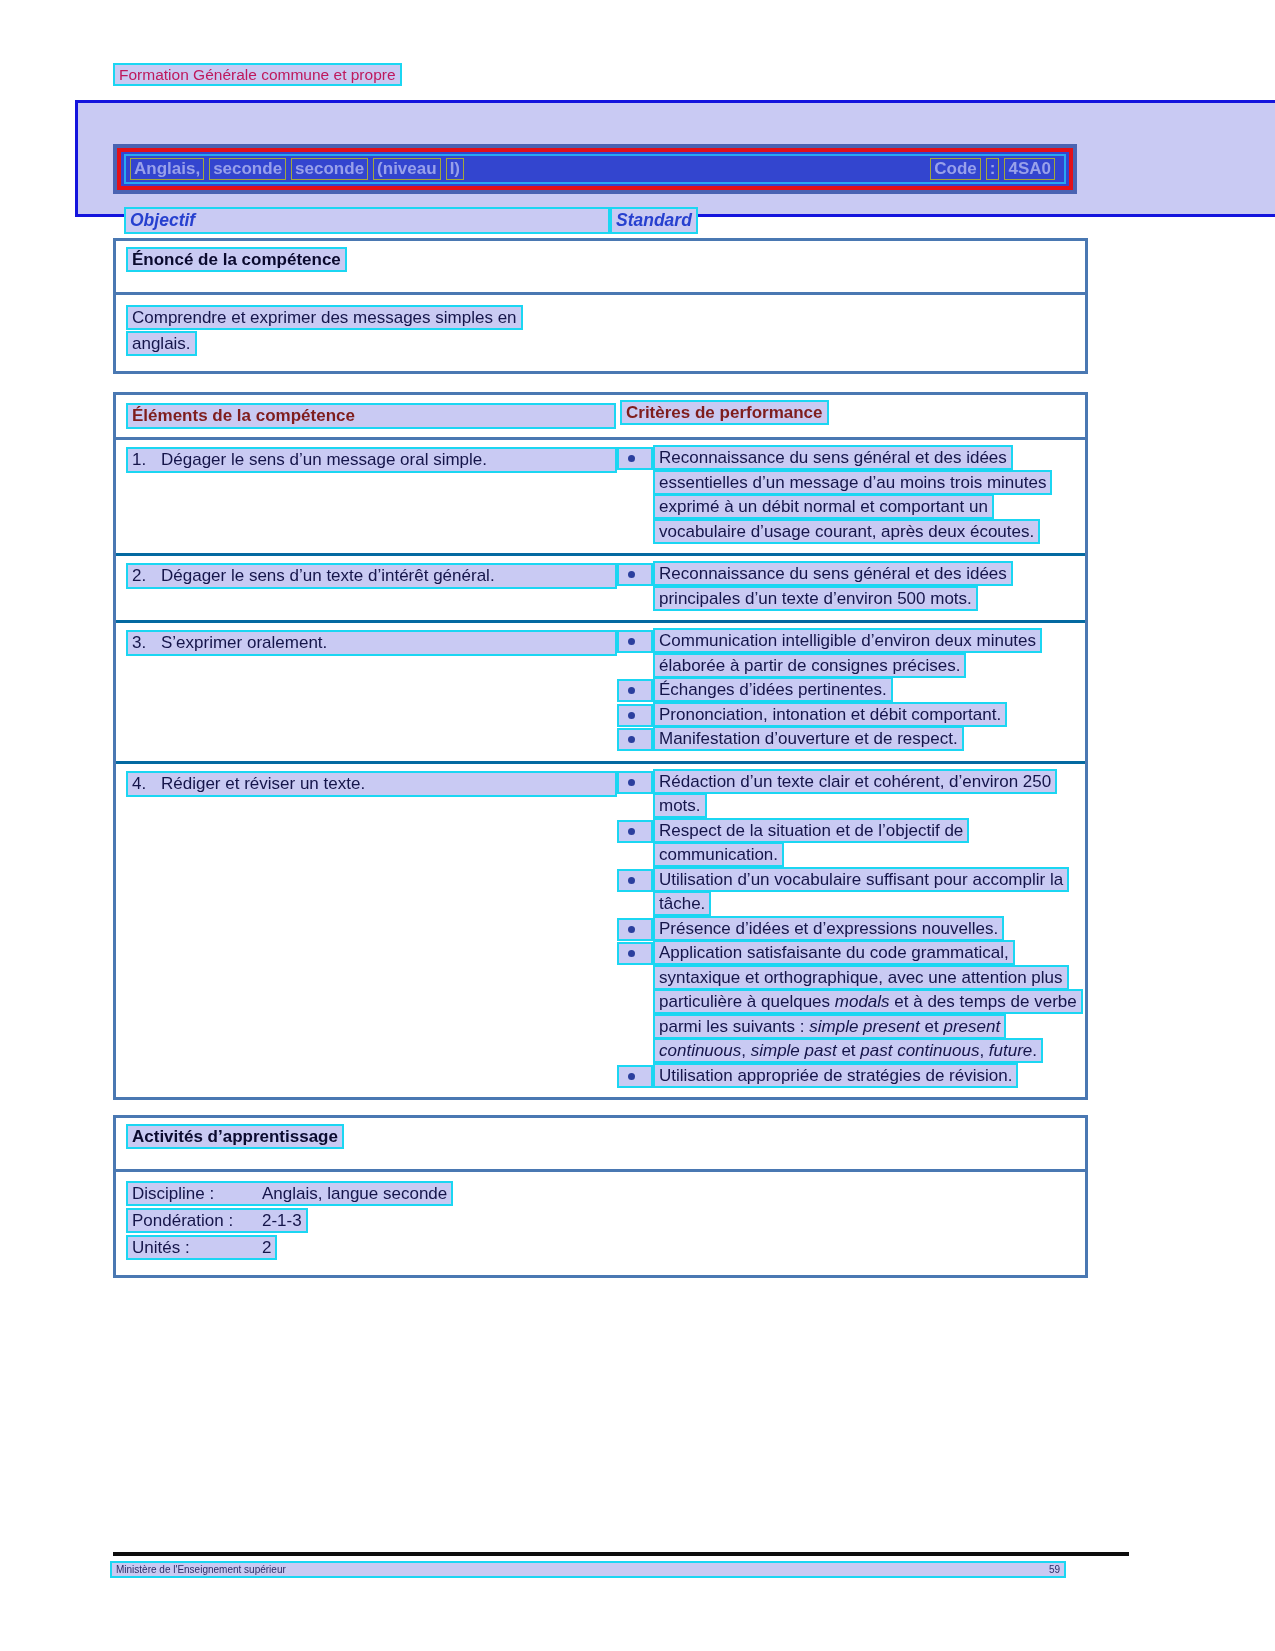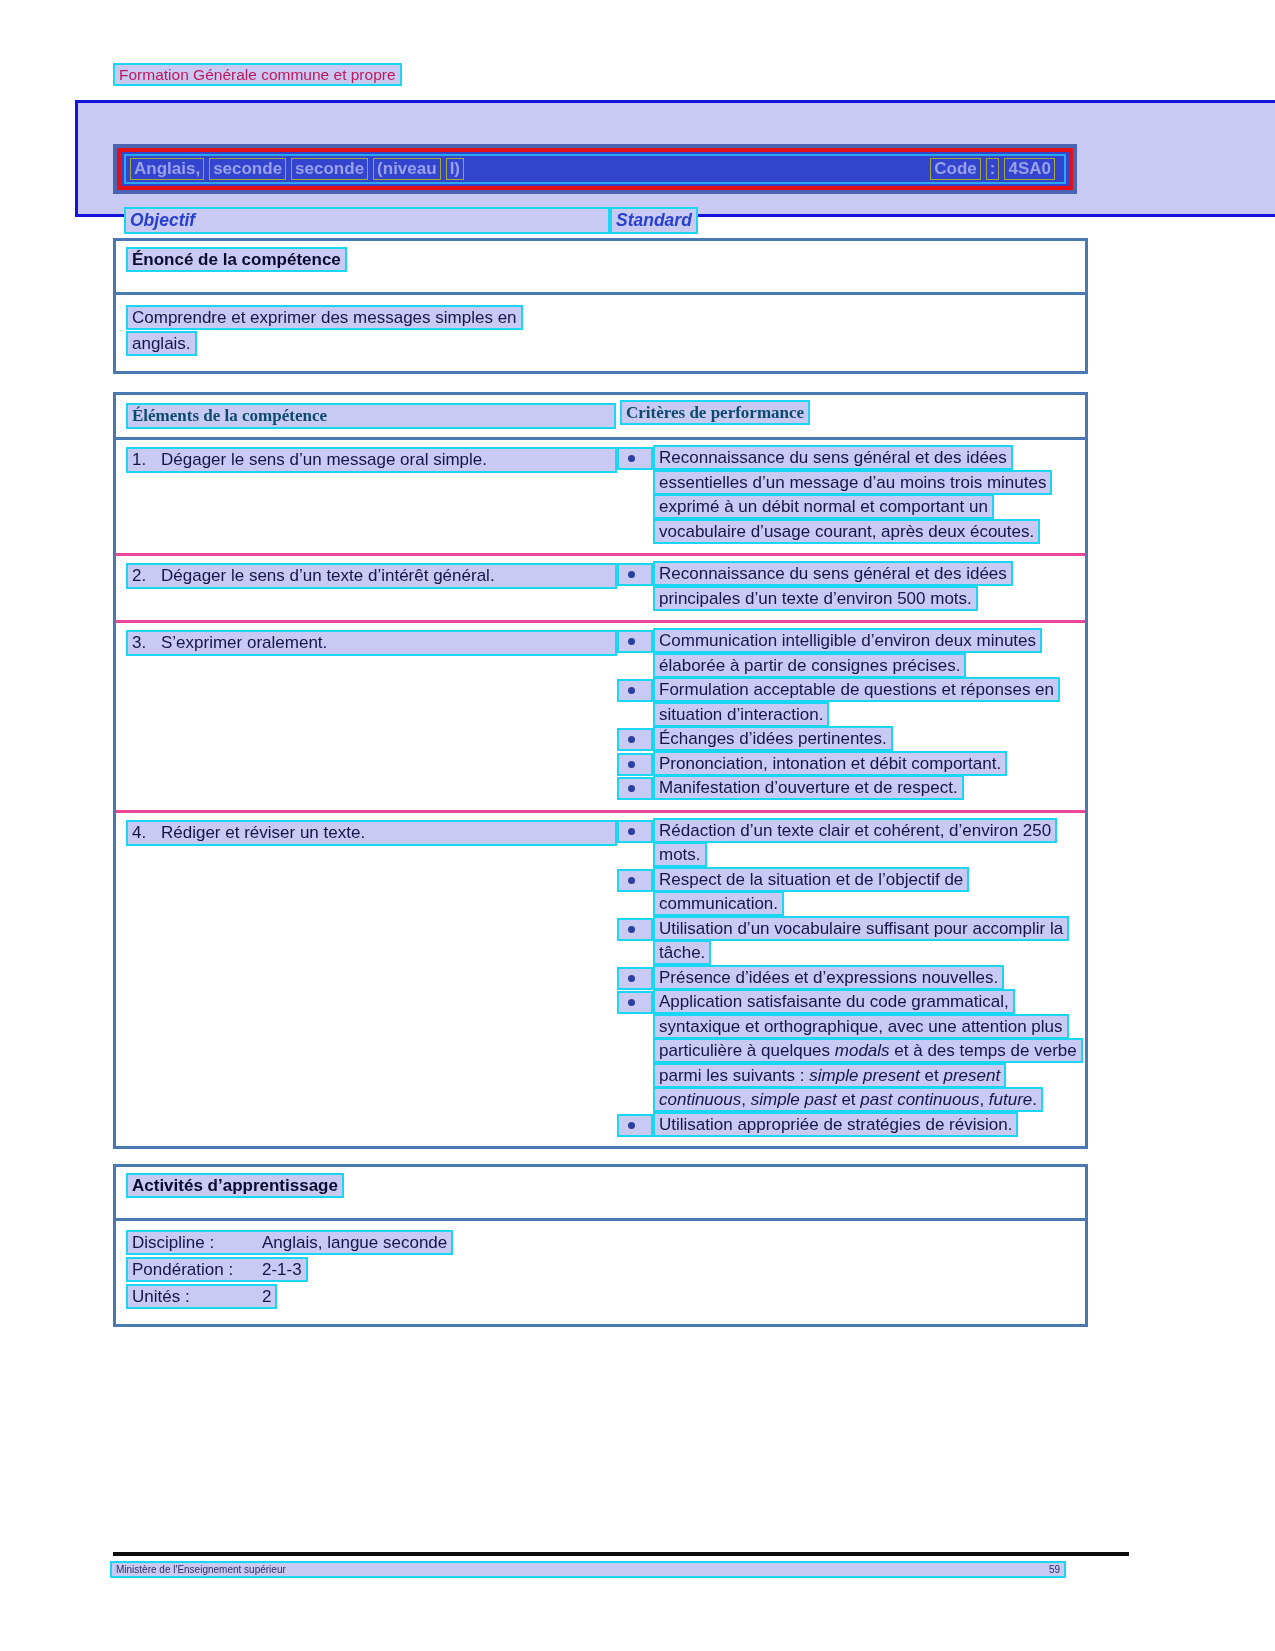--- a/index.html
+++ b/index.html
@@ -80,22 +80,22 @@
     font-weight:bold; font-size:17px; color:#0a0a2e;
   }
   .enonce-body { padding:10px 10px 14px 10px; font-size:17px; line-height:26px; }
   .enonce-body .hl { line-height:21px; }
   .enonce-text { display:inline-block; width:452px; }
   
   .main-table { margin-top:18px; }
   .thead { display:flex; border-bottom:3px solid #4a78b2; padding:8px 0 8px 0; }
   .th1 { width:504px; padding-left:10px; }
   .th1 .hl { display:block; margin-right:4px; }
-  .thead { font-weight:bold; font-size:17px; color:#0c4a6e;font-family:Liberation Serif, serif; }
-  .trow { display:flex; border-bottom:3px solid #ec4899; padding:6px 0 9px 0; }
+  .thead { font-weight:bold; font-size:17px; color:#7f1d1d; }
+  .trow { display:flex; border-bottom:3px solid #0369a1; padding:6px 0 9px 0; }
   .trow:last-child { border-bottom:none; }
   .td-el { width:504px; padding:1px 0 0 10px; font-size:17px; }
   .td-el .hl { display:block; }
   .el-num { display:inline-block; width:29px; }
   .td-cr { flex:1; padding-right:8px; }
   .crit { display:flex; align-items:flex-start; }
   .bullet-box {
     width:36px; height:23px;
     background:#c9caf3;
     border:2px solid #1bd6f2;
@@ -207,26 +207,20 @@
             <div class="crit">
               <span class="bullet-box">
                 <span class="dot"></span>
               </span>
               <div class="crit-body"><span class="hl"><span>Communication intelligible d’environ deux minutes élaborée à partir de consignes précises.</span></span></div>
             </div>
             <div class="crit">
               <span class="bullet-box">
                 <span class="dot"></span>
               </span>
-              <div class="crit-body"><span class="hl"><span>Formulation acceptable de questions et réponses en situation d’interaction.</span></span></div>
-            </div>
-            <div class="crit">
-              <span class="bullet-box">
-                <span class="dot"></span>
-              </span>
               <div class="crit-body"><span class="hl"><span>Échanges d’idées pertinentes.</span></span></div>
             </div>
             <div class="crit">
               <span class="bullet-box">
                 <span class="dot"></span>
               </span>
               <div class="crit-body"><span class="hl"><span>Prononciation, intonation et débit comportant.</span></span></div>
             </div>
             <div class="crit">
               <span class="bullet-box">

